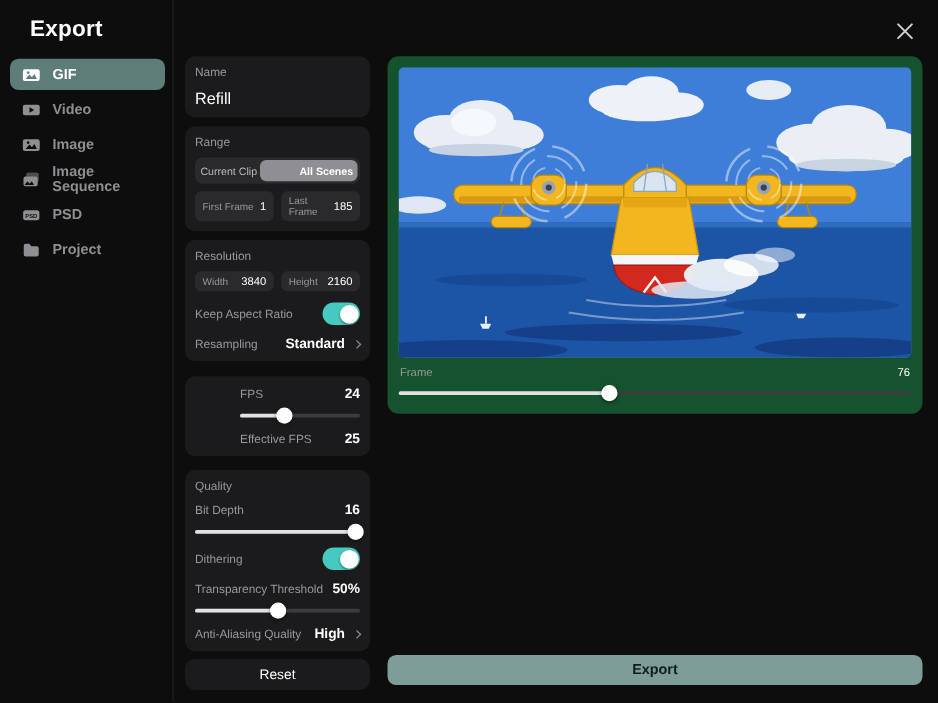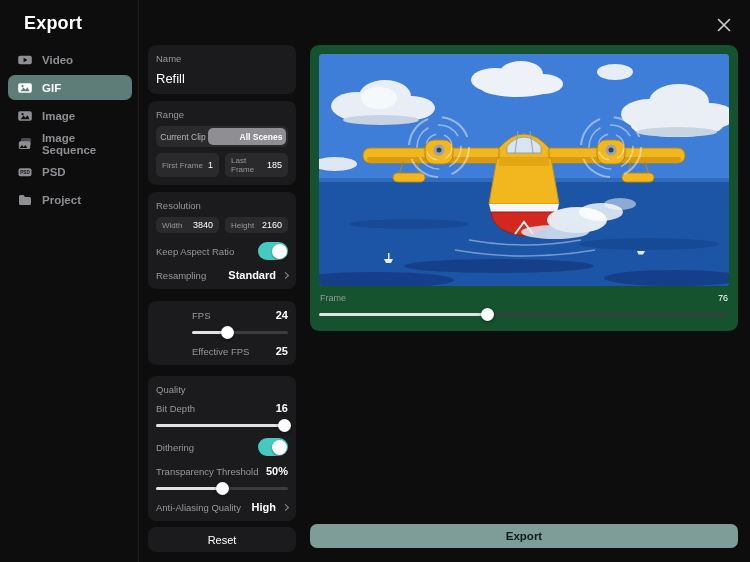--- a/index.html
+++ b/index.html
@@ -77,35 +77,35 @@
 
   <div class="title">Export</div>
   <div class="close">
     <svg width="16" height="16" viewBox="0 0 16 16">
       <path d="M2.5 2.5 L13.5 13.5 M13.5 2.5 L2.5 13.5" stroke="#d0d0d4" stroke-width="1.6" stroke-linecap="round"></path>
     </svg>
   </div>
   <div class="divider-v"></div>
 
   <nav class="sidebar">
+    <div class="side-item selected">
+      <span class="ic">
+        <svg width="14" height="14" viewBox="0 0 14 14">
+            <path fill="currentColor" fill-rule="evenodd" d="M2 2.3 h10 a1.8 1.8 0 0 1 1.8 1.8 v5.8 a1.8 1.8 0 0 1 -1.8 1.8 h-10 a1.8 1.8 0 0 1 -1.8 -1.8 v-5.8 a1.8 1.8 0 0 1 1.8 -1.8 Z M2.6 10.2 l2.9 -3.6 l2 2.2 l2 -2.6 l2 4 Z M4.5 4 a1.1 1.1 0 1 0 0.01 0 Z"></path>
+          </svg>
+      </span>
+      <span>GIF</span>
+    </div>
     <div class="side-item">
       <span class="ic">
         <svg width="14" height="14" viewBox="0 0 14 14">
             <path fill="currentColor" fill-rule="evenodd" d="M2 2.8 h10 a1.8 1.8 0 0 1 1.8 1.8 v4.8 a1.8 1.8 0 0 1 -1.8 1.8 h-10 a1.8 1.8 0 0 1 -1.8 -1.8 v-4.8 a1.8 1.8 0 0 1 1.8 -1.8 Z M5.6 4.8 l3.8 2.2 l-3.8 2.2 Z"></path>
           </svg>
       </span>
       <span>Video</span>
-    </div>
-    <div class="side-item selected">
-      <span class="ic">
-        <svg width="14" height="14" viewBox="0 0 14 14">
-            <path fill="currentColor" fill-rule="evenodd" d="M2 2.3 h10 a1.8 1.8 0 0 1 1.8 1.8 v5.8 a1.8 1.8 0 0 1 -1.8 1.8 h-10 a1.8 1.8 0 0 1 -1.8 -1.8 v-5.8 a1.8 1.8 0 0 1 1.8 -1.8 Z M2.6 10.2 l2.9 -3.6 l2 2.2 l2 -2.6 l2 4 Z M4.5 4 a1.1 1.1 0 1 0 0.01 0 Z"></path>
-          </svg>
-      </span>
-      <span>GIF</span>
     </div>
     <div class="side-item">
       <span class="ic">
         <svg width="14" height="14" viewBox="0 0 14 14">
             <path fill="currentColor" fill-rule="evenodd" d="M2 2.3 h10 a1.8 1.8 0 0 1 1.8 1.8 v5.8 a1.8 1.8 0 0 1 -1.8 1.8 h-10 a1.8 1.8 0 0 1 -1.8 -1.8 v-5.8 a1.8 1.8 0 0 1 1.8 -1.8 Z M2.6 10.2 l2.9 -3.6 l2 2.2 l2 -2.6 l2 4 Z M4.5 4 a1.1 1.1 0 1 0 0.01 0 Z"></path>
           </svg>
       </span>
       <span>Image</span>
     </div>
     <div class="side-item">

